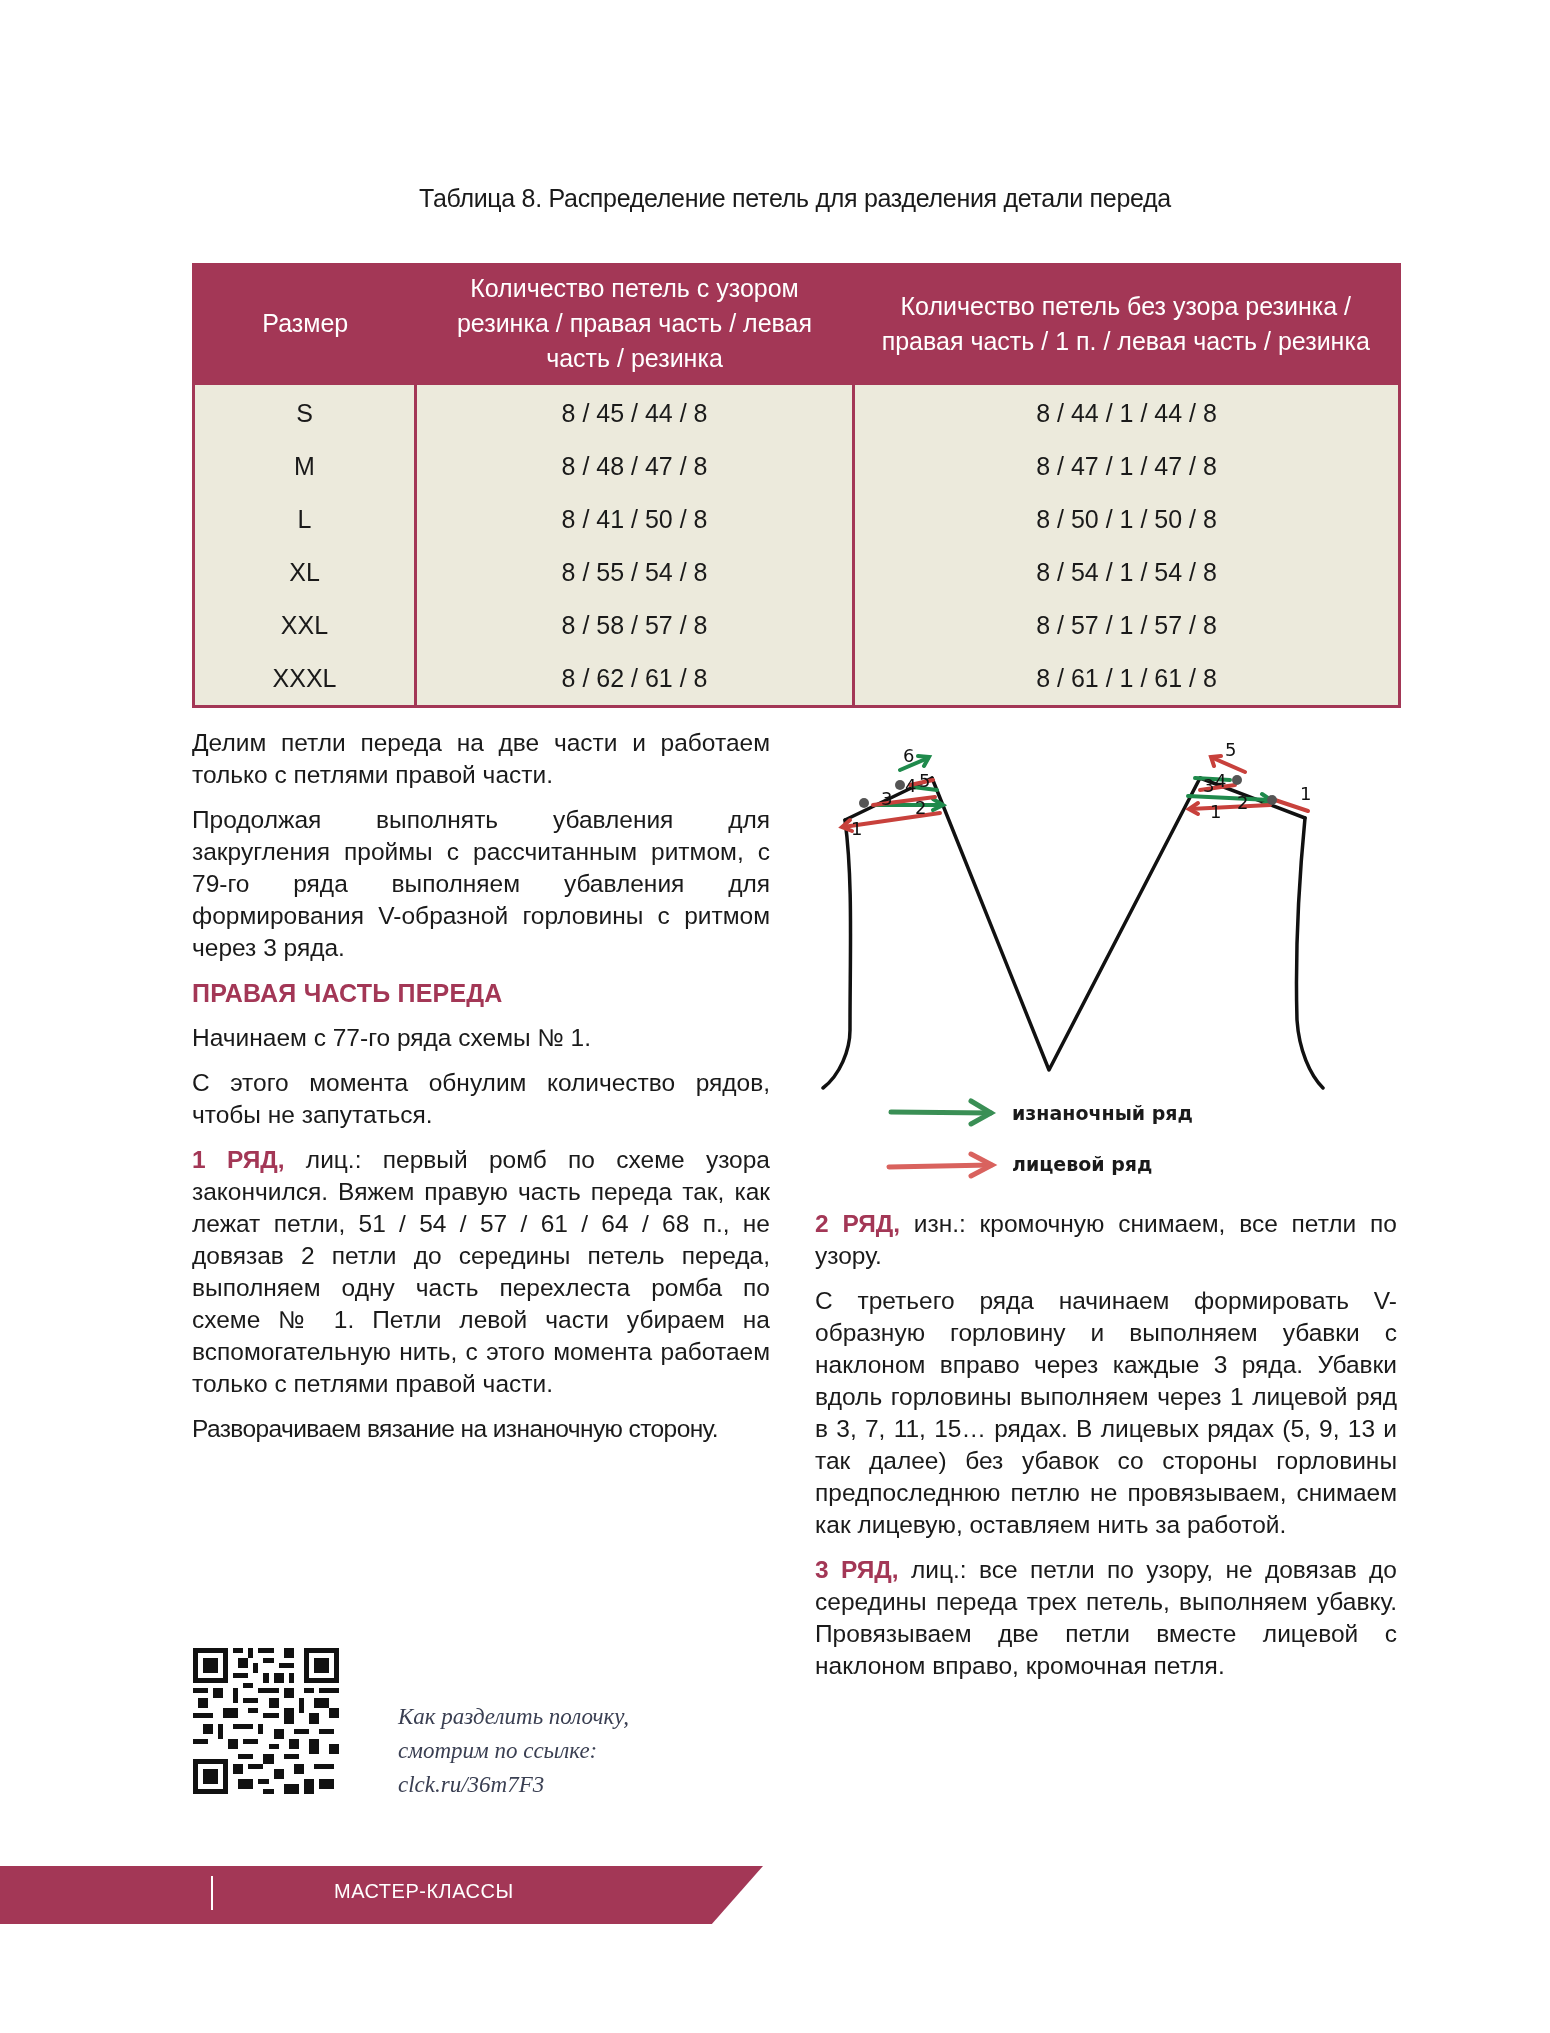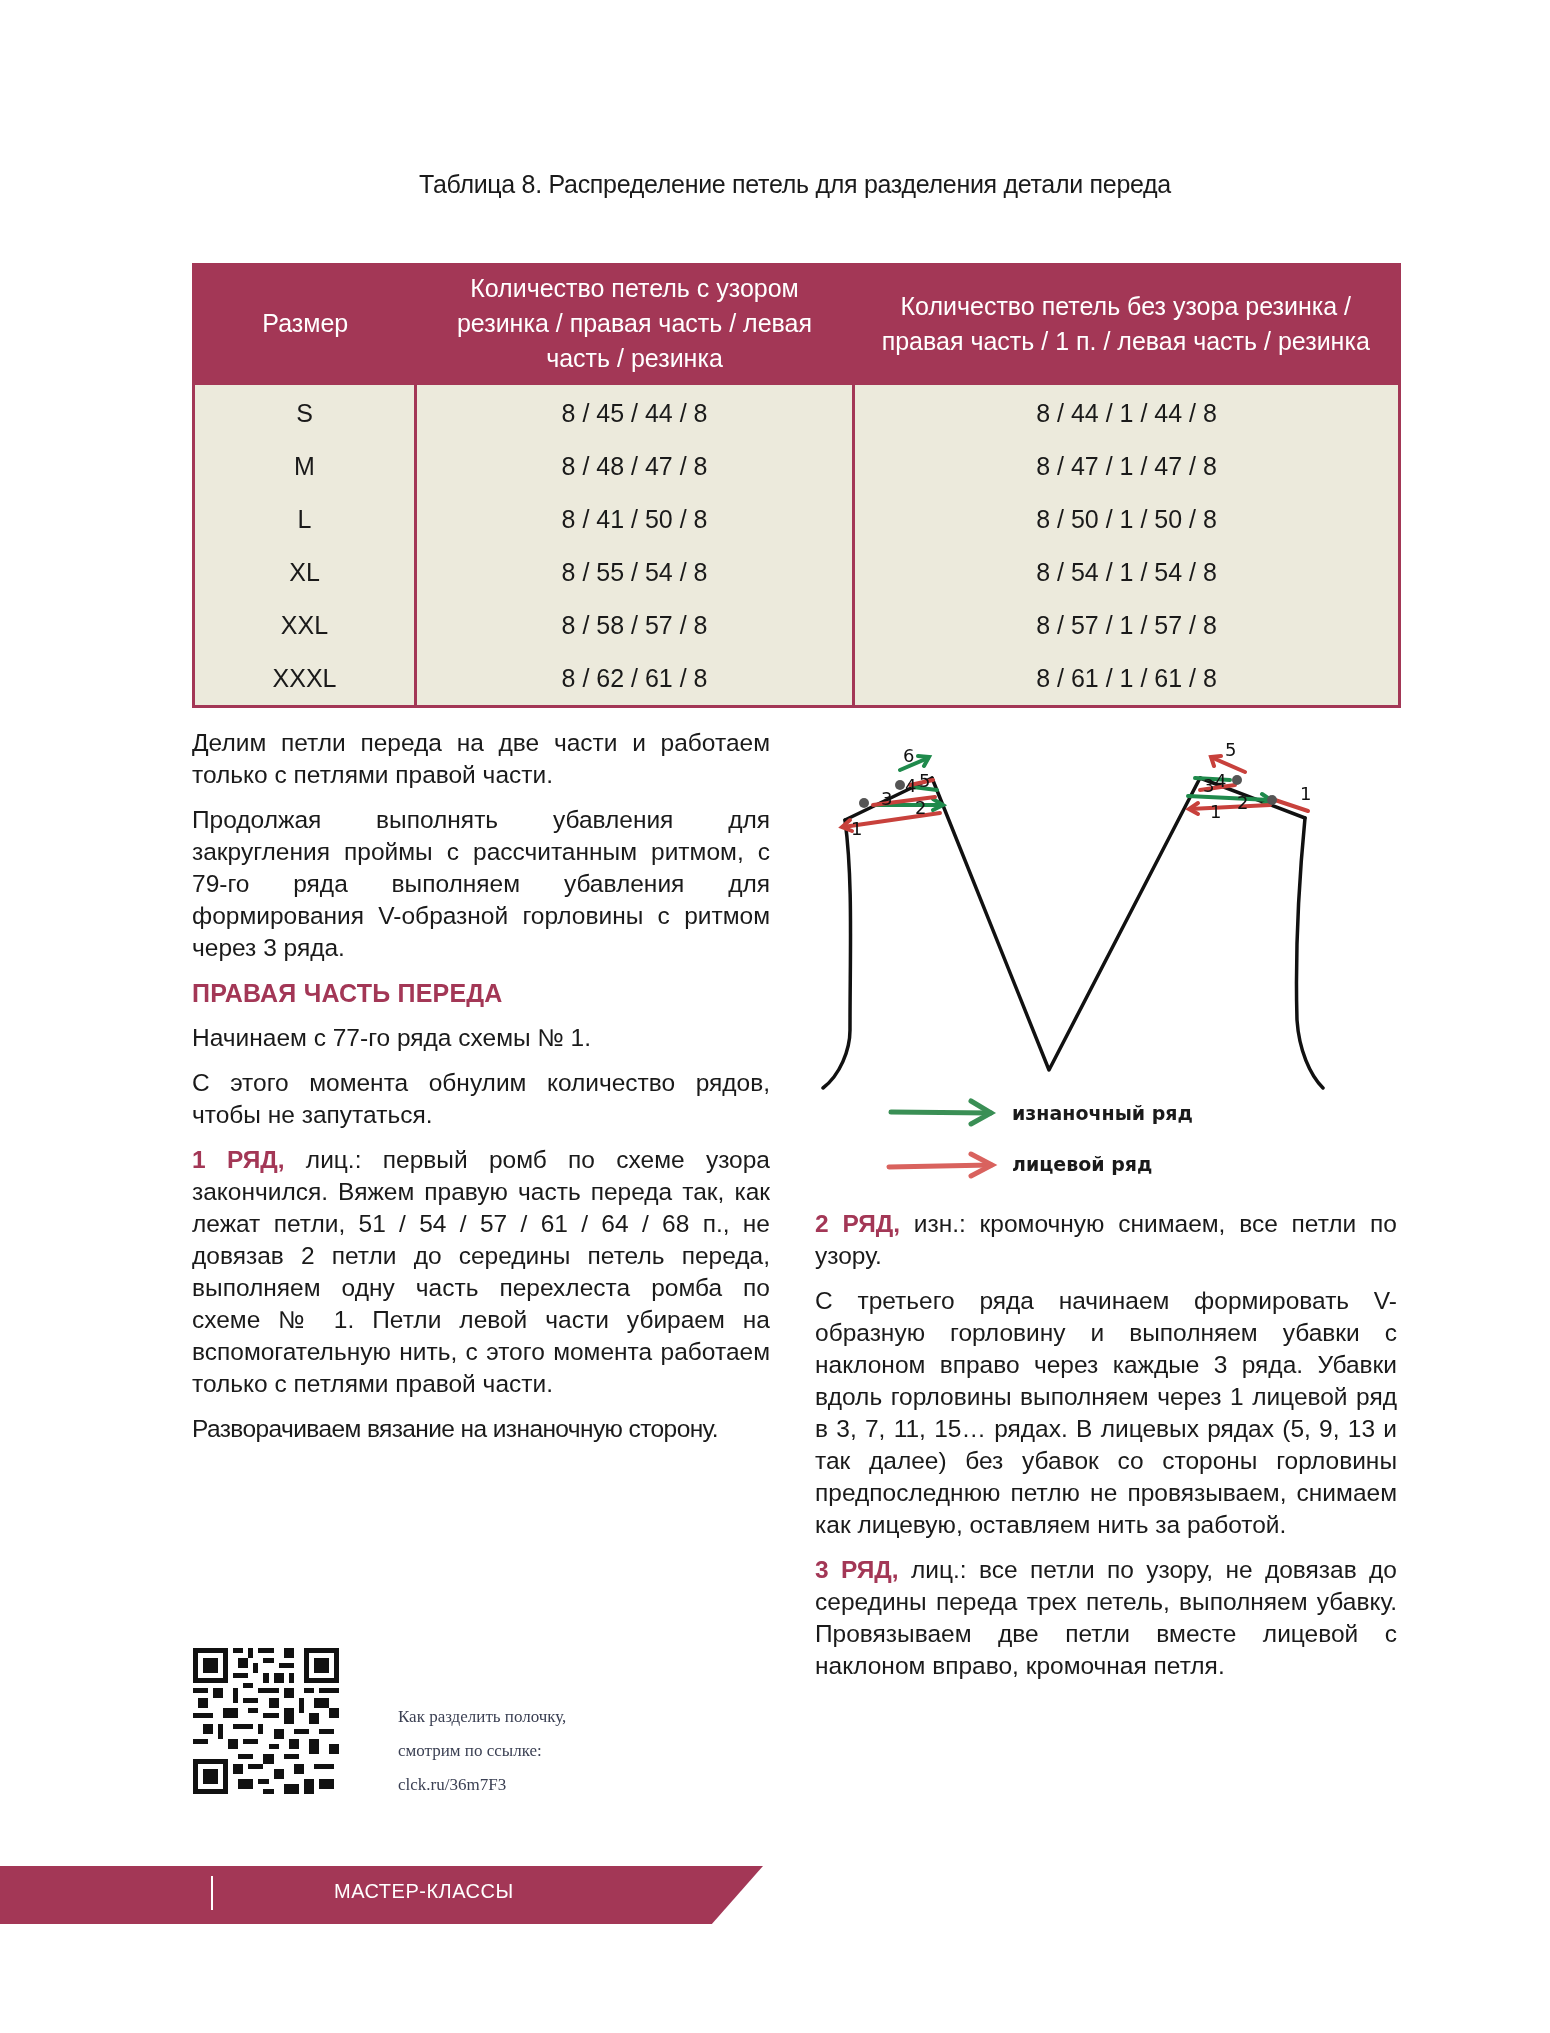--- a/index.html
+++ b/index.html
@@ -2,21 +2,21 @@
 <html><head>
 <meta charset="utf-8">
 <style>
   html, body { margin: 0; padding: 0; }
   body {
     width: 1550px; height: 2033px; background: #ffffff; position: relative;
     font-family: "DejaVu Sans", "Liberation Sans", sans-serif; color: #1a1a1a;
     overflow: hidden;
   }
   .caption {
-    position: absolute; left: 190px; top: 170px; width: 1210px; text-align: center;
+    position: absolute; left: 190px; top: 184px; width: 1210px; text-align: center;
     font-family: "Liberation Sans", sans-serif; font-size: 25px; color: #1a1a1a;
     letter-spacing: -0.3px;
   }
   table.data {
     position: absolute; left: 192px; top: 263px; width: 1206px;
     border-collapse: collapse; table-layout: fixed;
     border: 3px solid #a33756;
   }
   table.data th {
     background: #a33756; color: #ffffff; font-weight: normal;
@@ -35,22 +35,22 @@
   .col p.tight { letter-spacing: -0.6px; }
   .col .accent { color: #a33756; font-weight: bold; }
   .col h3 { margin: 12px 0 13px 0; font-size: 25px; font-weight: bold; color: #a33756; letter-spacing: 0.2px; }
   .left-col { left: 192px; top: 727px; width: 578px; }
   .right-col { left: 815px; top: 1208px; width: 582px; }
   .diagram { position: absolute; left: 805px; top: 730px; width: 605px; height: 460px; }
   .legend-label { font-family: "DejaVu Sans", sans-serif; font-weight: bold; font-size: 19px; fill: #1a1a1a; }
   .qr { position: absolute; left: 193px; top: 1648px; width: 146px; height: 146px; }
   .qr-note {
     position: absolute; left: 398px; top: 1700px; width: 320px;
-    font-family: "Liberation Serif", "DejaVu Serif", serif; 
-    font-size: 17px; line-height: 34px; color: #3a3f52;
+    font-family: "Liberation Serif", "DejaVu Serif", serif; font-style: italic;
+    font-size: 23px; line-height: 34px; color: #3a3f52;
   }
   .footer-band {
     position: absolute; left: 0; top: 1866px; width: 763px; height: 58px;
     background: #a33756;
     clip-path: polygon(0 0, 100% 0, 93.3% 100%, 0 100%);
   }
   .footer-page { position: absolute; left: 140px; top: 1992px; color: #fff; font-family: "Liberation Sans", sans-serif; font-size: 20px; }
   .footer-sep { position: absolute; left: 211px; top: 1876px; width: 2px; height: 34px; background: #ffffff; }
   .footer-section { position: absolute; left: 334px; top: 1880px; color: #fff; font-family: "Liberation Sans", sans-serif; font-size: 20px; letter-spacing: 0.5px; }
 </style>

